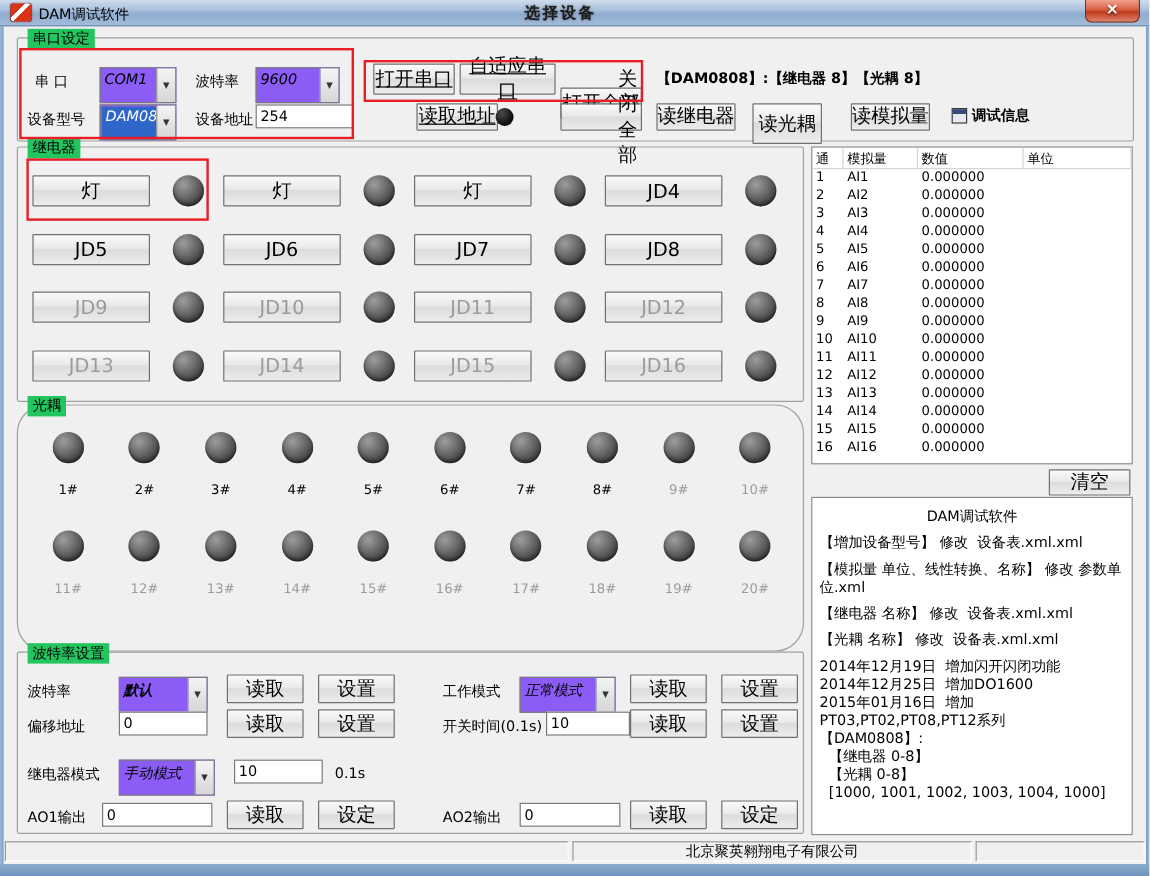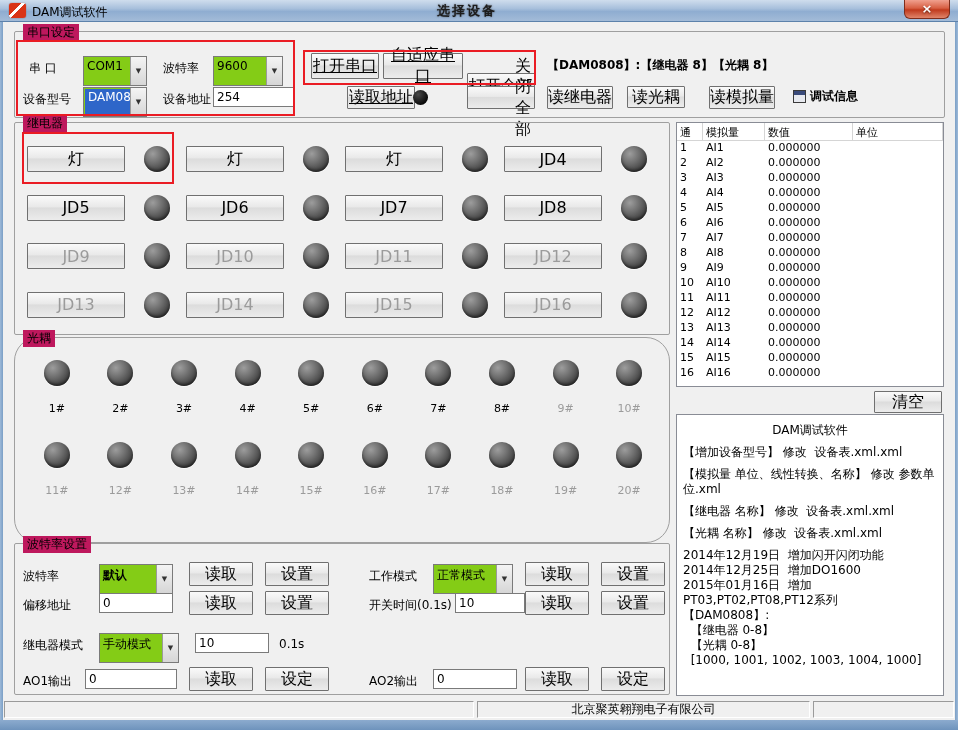--- a/index.html
+++ b/index.html
@@ -21,33 +21,33 @@
     text-shadow:0 1px 2px rgba(0,0,0,.5); cursor:default; }
   .overlay-text { position:absolute; left:437px; top:2px; font-size:13px; font-weight:bold;
     color:#1c1c1c; letter-spacing:2px; text-shadow:0 0 2px rgba(30,30,30,.65); z-index:60; }
 
   .edge { position:absolute; background:linear-gradient(90deg,#9db9d8,#7a9fc6); z-index:4; }
   .edge-l { left:0; top:22px; width:3px; height:708px; }
   .edge-r { right:0; top:22px; width:3px; height:708px; background:linear-gradient(270deg,#9db9d8,#7a9fc6); }
   .edge-b { left:0; top:720px; width:958px; height:10px; background:linear-gradient(180deg,#8cabce,#6e93bc); }
 
   .group { position:absolute; border:1px solid #9f9f9f; border-radius:2px; }
-  .group-label { position:absolute; top:-8px; left:8px; background:#be185d; padding:0 4px; font-size:12px; }
+  .group-label { position:absolute; top:-8px; left:8px; background:#22c55e; padding:0 4px; font-size:12px; }
 
   .lbl { position:absolute; font-size:12px; white-space:nowrap; }
   .bold { font-weight:bold; }
   .dim { color:#9b9b9b; }
   .u { text-decoration:underline; }
 
   .win-btn { position:absolute; display:inline-flex; align-items:center; justify-content:center;
     font-family:inherit; font-size:16px; color:#000; border:1px solid #707070; border-radius:1px;
     background:linear-gradient(180deg,#fafafa,#e9e9e9 45%,#dcdcdc 50%,#ececec 100%); cursor:default; }
   .win-btn.dim { color:#9b9b9b; }
 
-  .combo { position:absolute; height:30px; background:#84cc16; border:1px solid #7a7a7a; display:flex; align-items:stretch; }
+  .combo { position:absolute; height:30px; background:#8b5cf6; border:1px solid #7a7a7a; display:flex; align-items:stretch;font-style:italic; }
   .combo-text { flex:1; padding:2px 0 0 3px; font-size:12px; overflow:hidden; white-space:nowrap; }
   .combo.selected .combo-text { background:#2e66c9; color:#fff; margin:1px 0 1px 1px; padding-top:1px; }
   .combo-btn { width:16px; background:linear-gradient(180deg,#f4f4f4,#d6d6d6); border-left:1px solid #9a9a9a;
     display:flex; align-items:center; justify-content:center; font-size:7px; color:#333; }
 
   .text-input { position:absolute; height:20px; background:#fff; border:1px solid #7a7a7a;
     padding:0 3px; font-family:inherit; font-size:12px; color:#000; }
 
   .knob { width:26px; height:26px; border-radius:50%; flex:0 0 auto;
     background:radial-gradient(circle at 34% 30%, #9d9d9d, #6c6c6c 40%, #3a3a3a 78%, #232323 100%);
@@ -132,21 +132,21 @@
       <span class="combo-btn">▼</span>
     </div>
 
     <div class="lbl" style="left:148px;top:59px;">设备地址</div>
     <input class="text-input" style="left: 198px; top: 55px; width: 82px;" readonly="" value="254">
 
     <button class="win-btn u" style="left:296px;top:54px;width:68px;height:23px;margin-left:36px;">读取地址</button>
     <div class="led-dark" style="left:398px;top:58px;"></div>
     <button class="win-btn" style="left:452px;top:54px;width:68px;height:23px;padding-left:44px;">关闭全部</button>
     <button class="win-btn" style="left:532px;top:54px;width:66px;height:23px;">读继电器</button>
-    <button class="win-btn" style="left:612px;top:54px;width:58px;height:22px;">读光耦</button>
+    <button class="win-btn" style="left:612px;top:54px;width:58px;height:34px;">读光耦</button>
     <button class="win-btn" style="left:694px;top:54px;width:66px;height:23px;">读模拟量</button>
 
     <div class="debug-wrap" style="left:778px;top:56px;">
       <span class="debug-icon"></span>
       <span class="bold">调试信息</span>
     </div>
   </div>
 
   <div class="group" style="left:14px;top:122px;width:656px;height:213px;">
     <div class="group-label">继电器</div>

